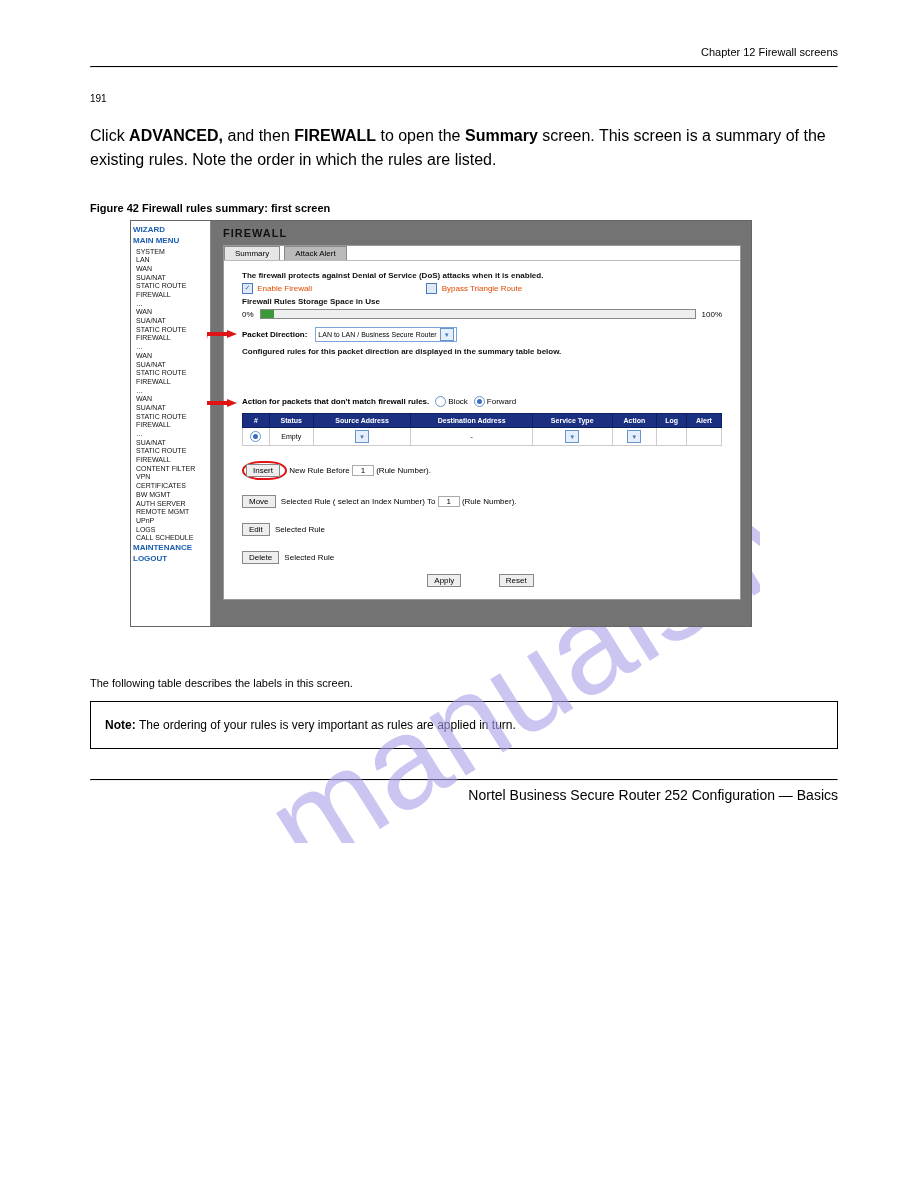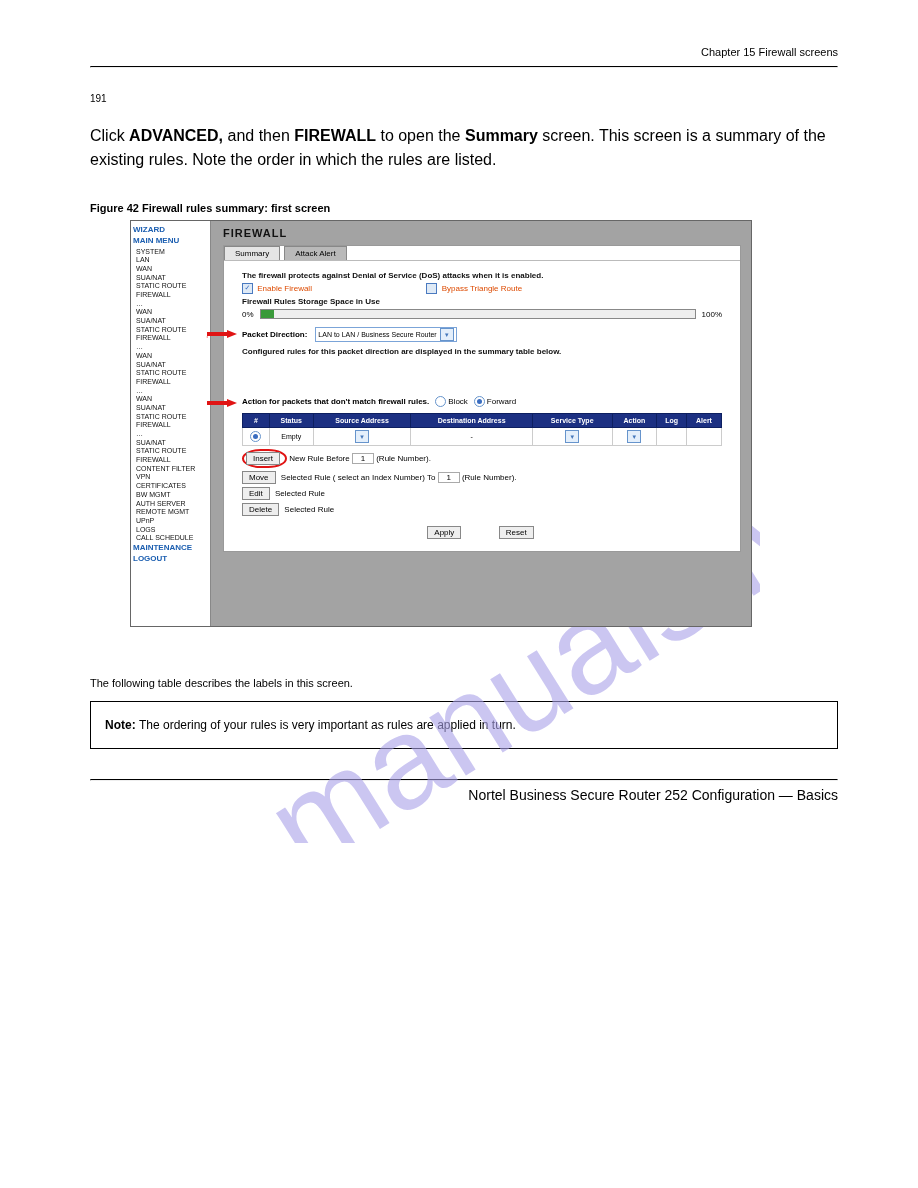--- a/index.html
+++ b/index.html
@@ -47,21 +47,21 @@
     pointer-events: none;
     z-index: 1;
     opacity: 0.6;
   }
   .screenshot-box {
     position: relative;
     border: 1px solid #666;
     width: 620px;
     height: 405px;
     margin-left: 40px;
-    background: #a3a3a3;
+    background: #737373;
     z-index: 2;
     font-size: 8px;
   }
   .ss-sidebar {
     position: absolute;
     left: 0;
     top: 0;
     width: 80px;
     height: 100%;
     border-right: 1px solid #888;
@@ -221,21 +221,21 @@
     line-height: 11px;
   }
   .btn {
     display: inline-block;
     border: 1px solid #888;
     background: #eee;
     font-size: 8px;
     padding: 1px 6px;
     margin-right: 3px;
   }
-  .btn-row { margin-top: 3px; font-size: 8px; }
+  .btn-row { margin-top: 15px; font-size: 8px; }
   .btn-row .txt { font-size: 8px; }
   .num-input {
     display: inline-block;
     border: 1px solid #aaa;
     background: #fff;
     font-size: 8px;
     padding: 0 2px;
     min-width: 16px;
     text-align: center;
   }
@@ -269,21 +269,21 @@
     justify-content: space-between;
     font-size: 14px;
     margin-top: 6px;
   }
   .bold { font-weight: bold; }
 </style>
 </head>
 <body>
 
 <div class="page">
-  <div class="header-text">Chapter 15 Firewall screens</div>
+  <div class="header-text">Chapter 12 Firewall screens</div>
   <hr class="top-rule">
   <div class="section-num">191</div>
 
   <div class="intro-text">
     <span>Click </span><span class="bold">ADVANCED,</span><span> and then </span><span class="bold">FIREWALL</span><span> to open the </span><span class="bold">Summary</span><span> screen. This screen is a summary of the existing rules. Note the order in which the rules are listed.</span>
   </div>
 
   <div class="figure-caption-top">Figure 42   Firewall rules summary: first screen</div>
 
   <svg class="watermark-bg" viewBox="0 0 700 620">

